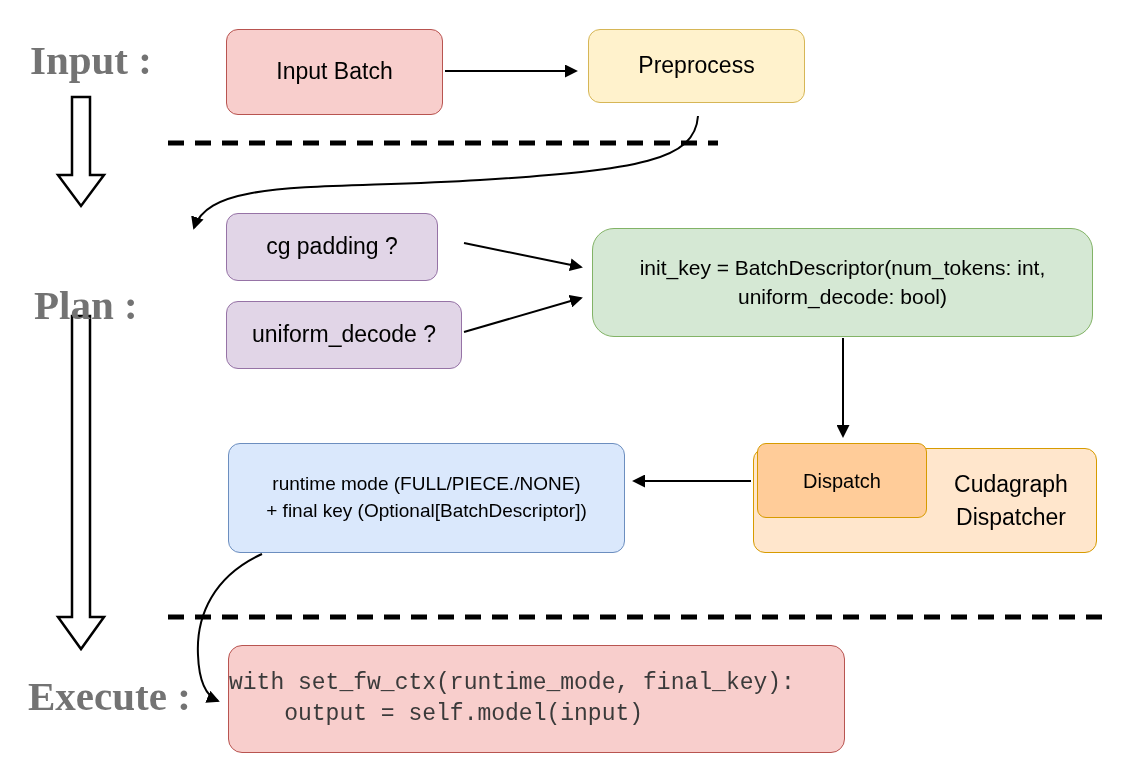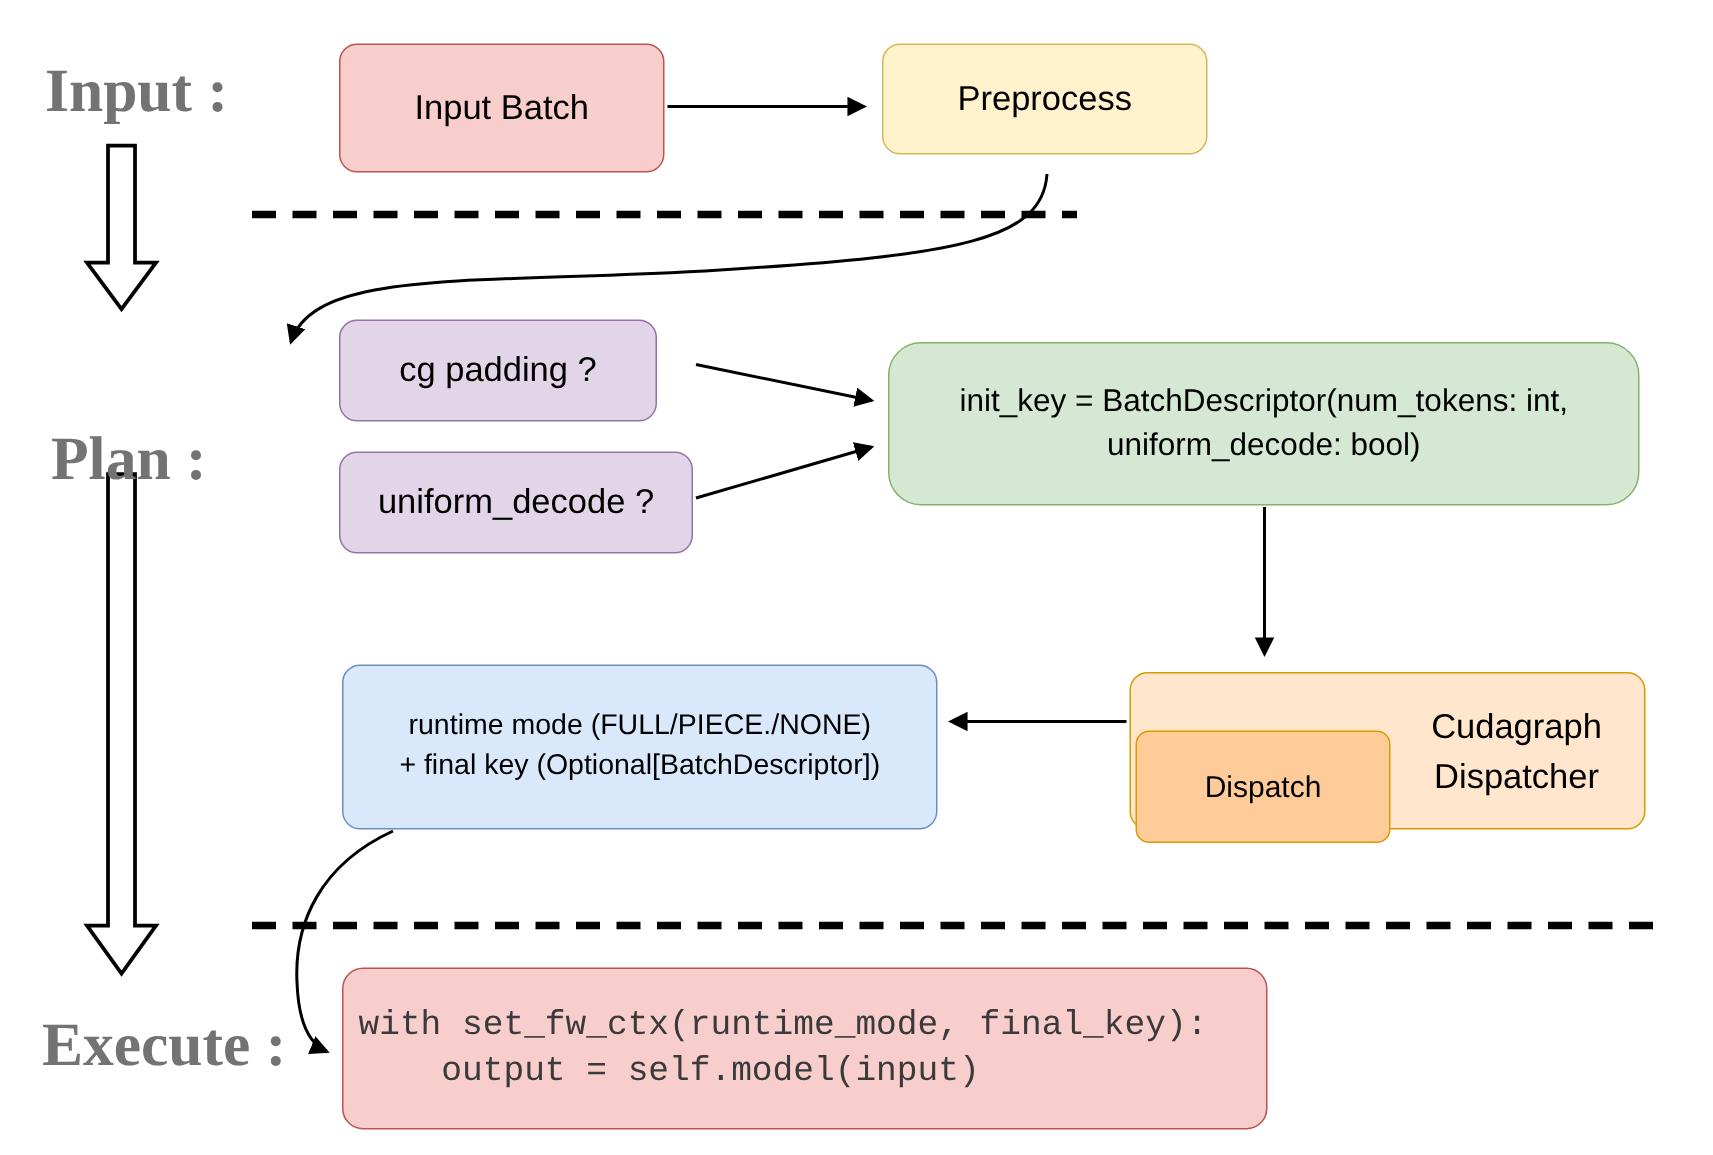--- a/index.html
+++ b/index.html
@@ -14,27 +14,27 @@
     border:1.8px solid #000; border-radius:12px;
     text-align:center; color:#000; line-height:1.3;
   }
   .node span { display:block; }
   .n-red    { background:#f8cecc; border-color:#b85450; }
   .n-yellow { background:#fff2cc; border-color:#d6b656; }
   .n-purple { background:#e1d5e7; border-color:#9673a6; }
   .n-green  { background:#d5e8d4; border-color:#82b366; }
   .n-blue   { background:#dae8fc; border-color:#6c8ebf; }
   .n-orange-light  { background:#ffe6cc; border-color:#d79b00; }
-  .n-orange-strong { background:#ffcc99; border-color:#d79b00;margin-top:44px; }
+  .n-orange-strong { background:#ffcc99; border-color:#d79b00; }
   .fs23 { font-size:23px;text-align:right; }
   .fs21 { font-size:21px; line-height:1.38;border-radius:22px; }
   .fs19 { font-size:19px; line-height:1.42; }
   .code-node {
     align-items:flex-start; justify-content:center;
-    padding-left:10px; border-radius:14px;
+    border-radius:14px;
     font-family:"Liberation Mono","DejaVu Sans Mono",monospace;
     font-size:23px; line-height:1.35; color:#3a3a3a; text-align:left;
   }
   .code-node span { white-space:pre; }
   .cud-label {
     position:absolute; right:5px; top:0; height:100%; width:160px;
     display:flex; flex-direction:column; align-items:center; justify-content:center;
     font-size:23px; line-height:1.4;
   }
 </style>

